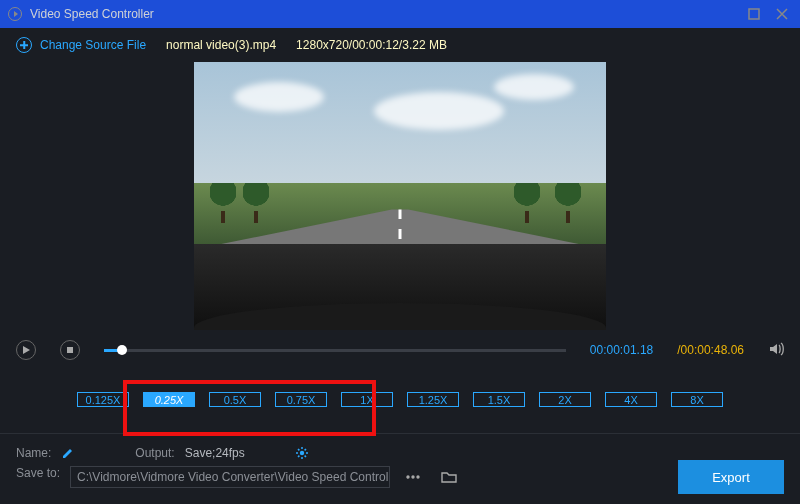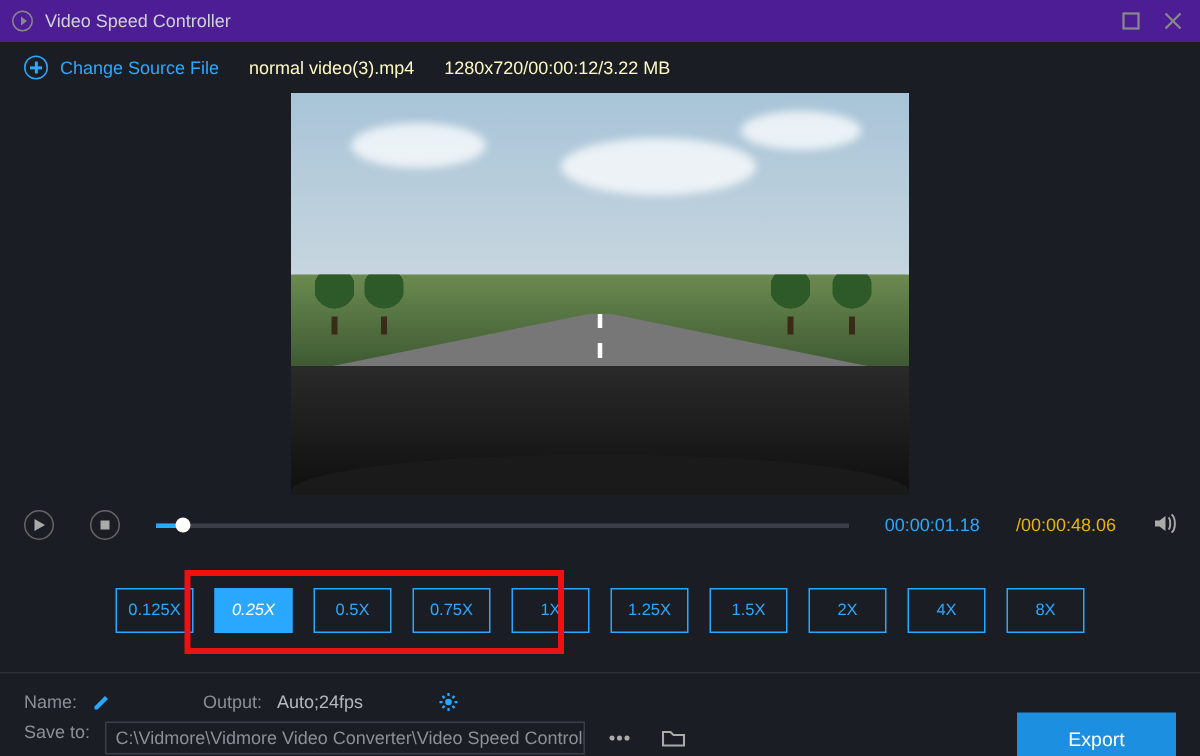--- a/index.html
+++ b/index.html
@@ -1,18 +1,18 @@
 <!DOCTYPE html>
 <html><head>
 <meta charset="utf-8">
 <style>
   * { box-sizing: border-box; margin: 0; padding: 0; font-family: -apple-system, BlinkMacSystemFont, "Segoe UI", Arial, sans-serif; }
   body { background: #1a1d23; color: #a0a4ab; width: 800px; height: 504px; overflow: hidden; font-size: 12px; }
   
-  .titlebar { height: 28px; background: #4c1d95; display: flex; align-items: center; padding: 0 8px; gap: 8px; }
+  .titlebar { height: 28px; background: #1d4ed8; display: flex; align-items: center; padding: 0 8px; gap: 8px; }
   .titlebar .logo { width: 14px; height: 14px; border: 1px solid #888; border-radius: 50%; position: relative; display: inline-flex; align-items: center; justify-content: center; }
   .titlebar .logo::after { content:""; border-left: 4px solid #888; border-top: 3px solid transparent; border-bottom: 3px solid transparent; margin-left: 1px;}
   .titlebar .title { flex: 0 0 auto; color: #cfd2d6; }
   .titlebar .spacer { flex: 1; }
   .win-btn { width: 20px; height: 20px; display: inline-flex; align-items: center; justify-content: center; color: #888; cursor: pointer; }
   .win-btn svg { width: 12px; height: 12px; stroke: #888; fill: none; stroke-width: 1.5; }
   
   .toolbar { height: 34px; display: flex; align-items: center; padding: 0 16px; gap: 20px; font-size: 12px; }
   .change-src { display: flex; align-items: center; gap: 8px; color: #2aa8ff; cursor: pointer; }
   .plus-circle { width: 16px; height: 16px; border: 1.5px solid #2aa8ff; border-radius: 50%; position: relative; }
@@ -41,21 +41,21 @@
   .ctrl-btn svg { width:10px; height:10px; fill:#aaa; }
   .progress { flex:1; height:3px; background:#3a3e46; position:relative; cursor:pointer;}
   .progress .fill { position:absolute; left:0; top:0; bottom:0; width:4%; background:#2aa8ff;}
   .progress .thumb { position:absolute; left:4%; top:50%; width:10px; height:10px; background:#fff; border-radius:50%; transform:translate(-50%,-50%);}
   .time-cur { color:#2aa8ff; }
   .time-dur { color:#eab308; }
   .vol-icon svg { width:16px; height:16px; fill:#aaa;}
   
   .speed-row { display:flex; justify-content:center; gap:14px; padding: 26px 16px 18px; margin: 0 14px 8px; position:relative;}
   .highlight-box { position:absolute; border:4px solid #e11; left: 109px; top: 14px; width: 253px; height: 56px; pointer-events:none;}
-  .speed-btn { min-width:52px; height:30px; border:1px solid #2aa8ff; color:#2aa8ff; background:transparent; font-size:11px; display:inline-flex; align-items:center; justify-content:center; cursor:pointer; padding: 0 0;}
+  .speed-btn { min-width:52px; height:15px; border:1px solid #2aa8ff; color:#2aa8ff; background:transparent; font-size:11px; display:inline-flex; align-items:center; justify-content:center; cursor:pointer; padding: 0 0;}
   .speed-btn.active { background:#2aa8ff; color:#fff;font-style:italic;}
   
   .sep { height:1px; background:#2b2f36; margin: 0 0 6px;}
   
   .bottom { padding: 6px 16px 4px; font-size:12px;}
   .row { display:flex; align-items:flex-start; gap:10px; margin-bottom:6px;}
   .lbl { color:#8b8f96;}
   .val { color:#b5b9bf;}
   .edit-icon, .gear-icon { width:14px; height:14px; display:inline-flex; cursor:pointer;}
   .edit-icon svg, .gear-icon svg { width:14px; height:14px; fill:#2aa8ff;}
@@ -154,21 +154,21 @@
   <div class="bottom-left">
     <div class="row">
       <span class="lbl">Name:</span>
       <span class="edit-icon">
           <svg viewBox="0 0 14 14">
             <path d="M2 10l7-7 2 2-7 7H2v-2z"></path>
           </svg>
         </span>
       <span style="width:40px"></span>
       <span class="lbl">Output:</span>
-      <span class="val">Auto;24fps</span>
+      <span class="val">Save;24fps</span>
       <span style="width:30px"></span>
       <span class="gear-icon">
           <svg viewBox="0 0 14 14">
             <circle cx="7" cy="7" r="2.2"></circle>
             <path d="M7 1v2M7 11v2M1 7h2M11 7h2M3 3l1.4 1.4M9.6 9.6L11 11M11 3l-1.4 1.4M4.4 9.6L3 11" stroke="#2aa8ff" stroke-width="1.5"></path>
           </svg>
         </span>
     </div>
     <div class="row">
       <span class="lbl">Save to:</span>

